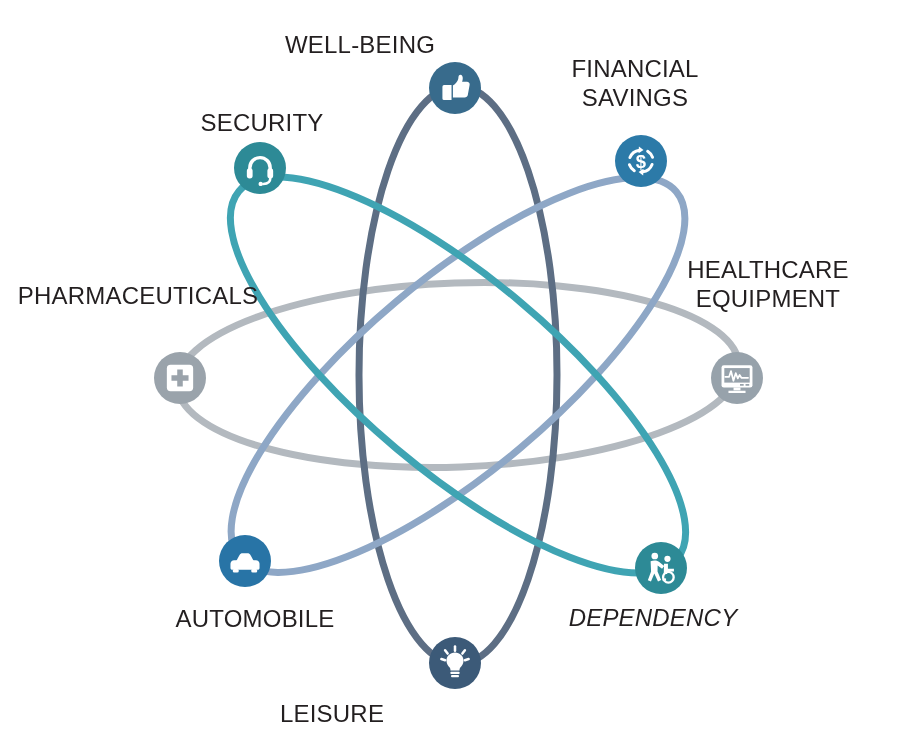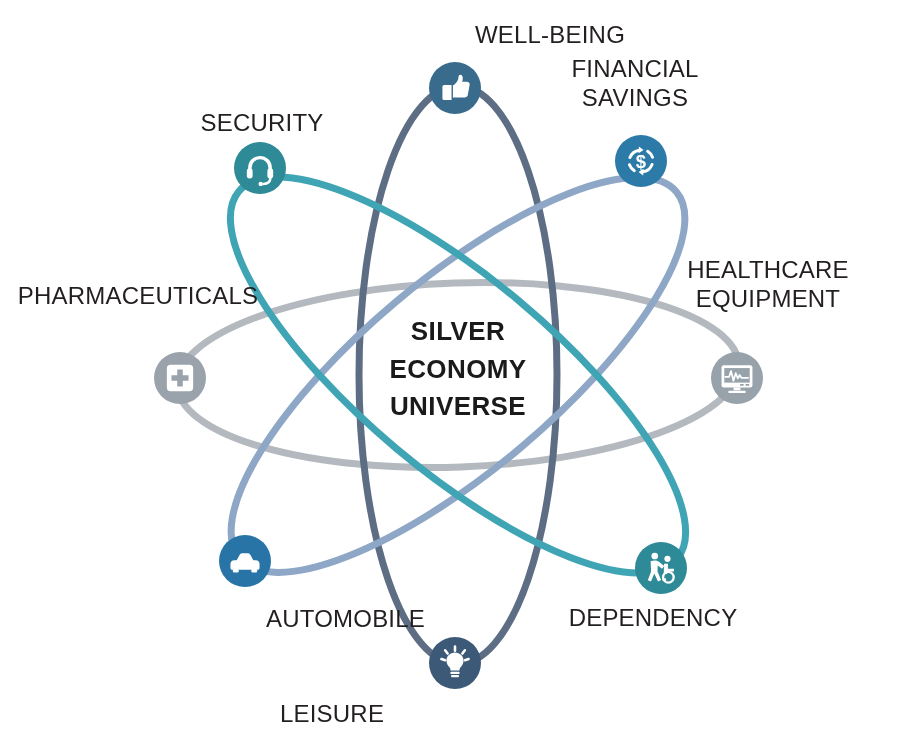--- a/index.html
+++ b/index.html
@@ -139,30 +139,27 @@
             <line x1="4.2" y1="12.6" x2="7.4" y2="13.6" stroke="white" stroke-width="2.2" stroke-linecap="round"></line>
             <line x1="27.8" y1="12.6" x2="24.6" y2="13.6" stroke="white" stroke-width="2.2" stroke-linecap="round"></line>
             <path d="M16.0 7.0 c4.3 0 7.4 3.2 7.4 7.0 c0 3.0 -1.9 4.6 -2.8 6.0 c-0.6 0.9 -0.7 1.7 -0.7 2.4 h-7.8 c0 -0.7 -0.1 -1.5 -0.7 -2.4 c-0.9 -1.4 -2.8 -3.0 -2.8 -6.0 c0 -3.8 3.1 -7.0 7.4 -7.0 z" fill="white"></path>
             <rect x="12" y="23.6" width="8" height="1.9" rx="0.7" fill="white"></rect>
             <rect x="12.6" y="26.4" width="6.8" height="1.9" rx="0.7" fill="white"></rect>
           </g>
         </g>
       </g>
   </svg>
 
-  <div class="center-title" id="center-title" style="left: 318px; top: 313px; width: 280px;">SILVER
-ECONOMY
-UNIVERSE</div>
 
   <div id="labels-layer">
-      <div class="label" style="left: 285px; top: 20px; width: 340px; text-align: right;">WELL-BEING</div>
+      <div class="label" style="left: 285px; top: 30px; width: 340px; text-align: left;">WELL-BEING</div>
       <div class="label" style="left: 465px; top: 54px; width: 340px; text-align: center;">FINANCIAL
 SAVINGS</div>
       <div class="label" style="left: 92px; top: 108px; width: 340px; ">SECURITY</div>
       <div class="label" style="left: -32px; top: 281px; width: 340px; text-align: center;">PHARMACEUTICALS</div>
       <div class="label" style="left: 598px; top: 255px; width: 340px; text-align: center;">HEALTHCARE
 EQUIPMENT</div>
-      <div class="label" style="left: 85px; top: 604px; width: 340px; text-align: right;">AUTOMOBILE</div>
-      <div class="label" style="left: 483px; top: 603px; width: 340px; text-align: center;">DEPENDENCY</div>
+      <div class="label" style="left: 85px; top: 604px; width: 340px; text-align: center;">AUTOMOBILE</div>
+      <div class="label" style="left: 483px; top: 603px; width: 340px; text-align: center; font-style: italic;">DEPENDENCY</div>
       <div class="label" style="left: 280px; top: 699px; width: 340px; text-align: left;">LEISURE</div>
     </div>
 
 </div>
 
 </body></html>

